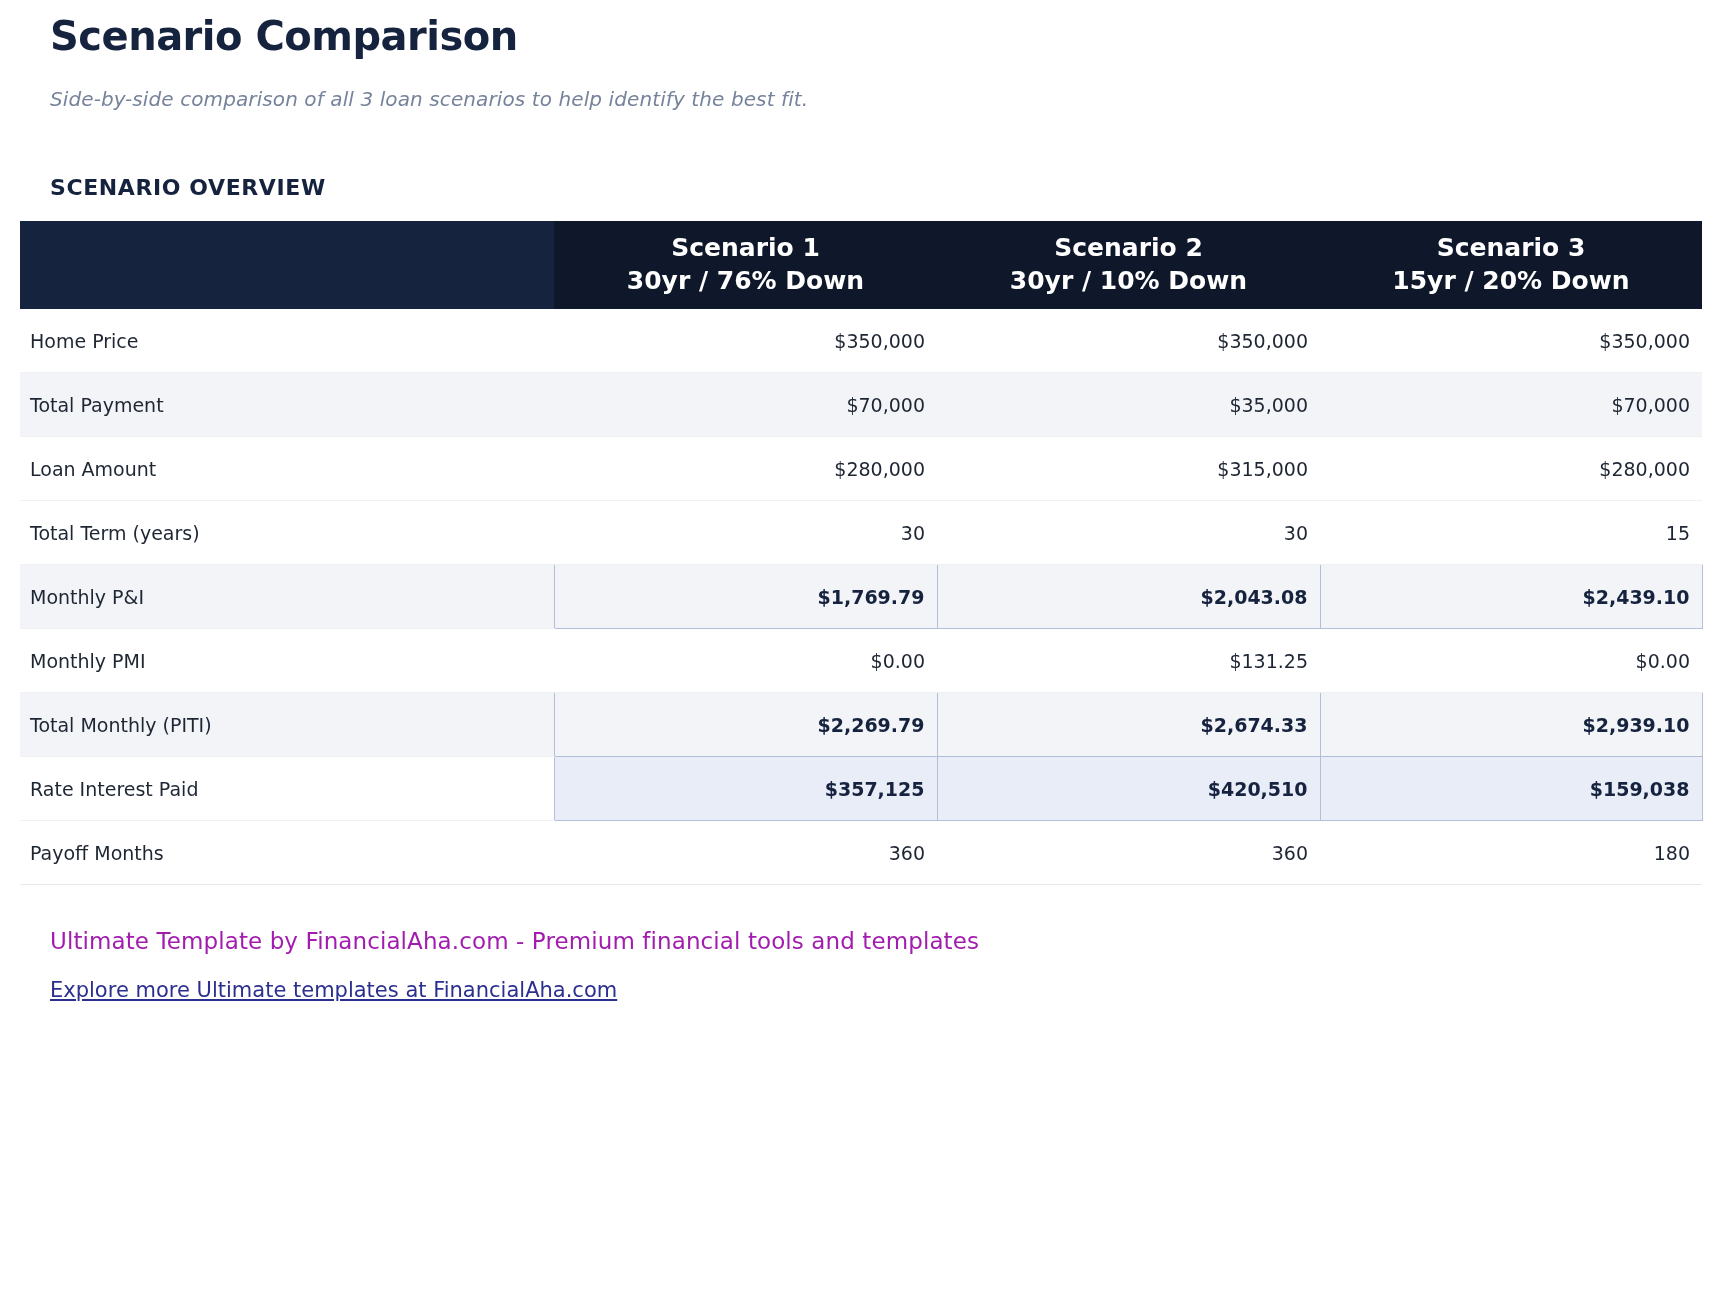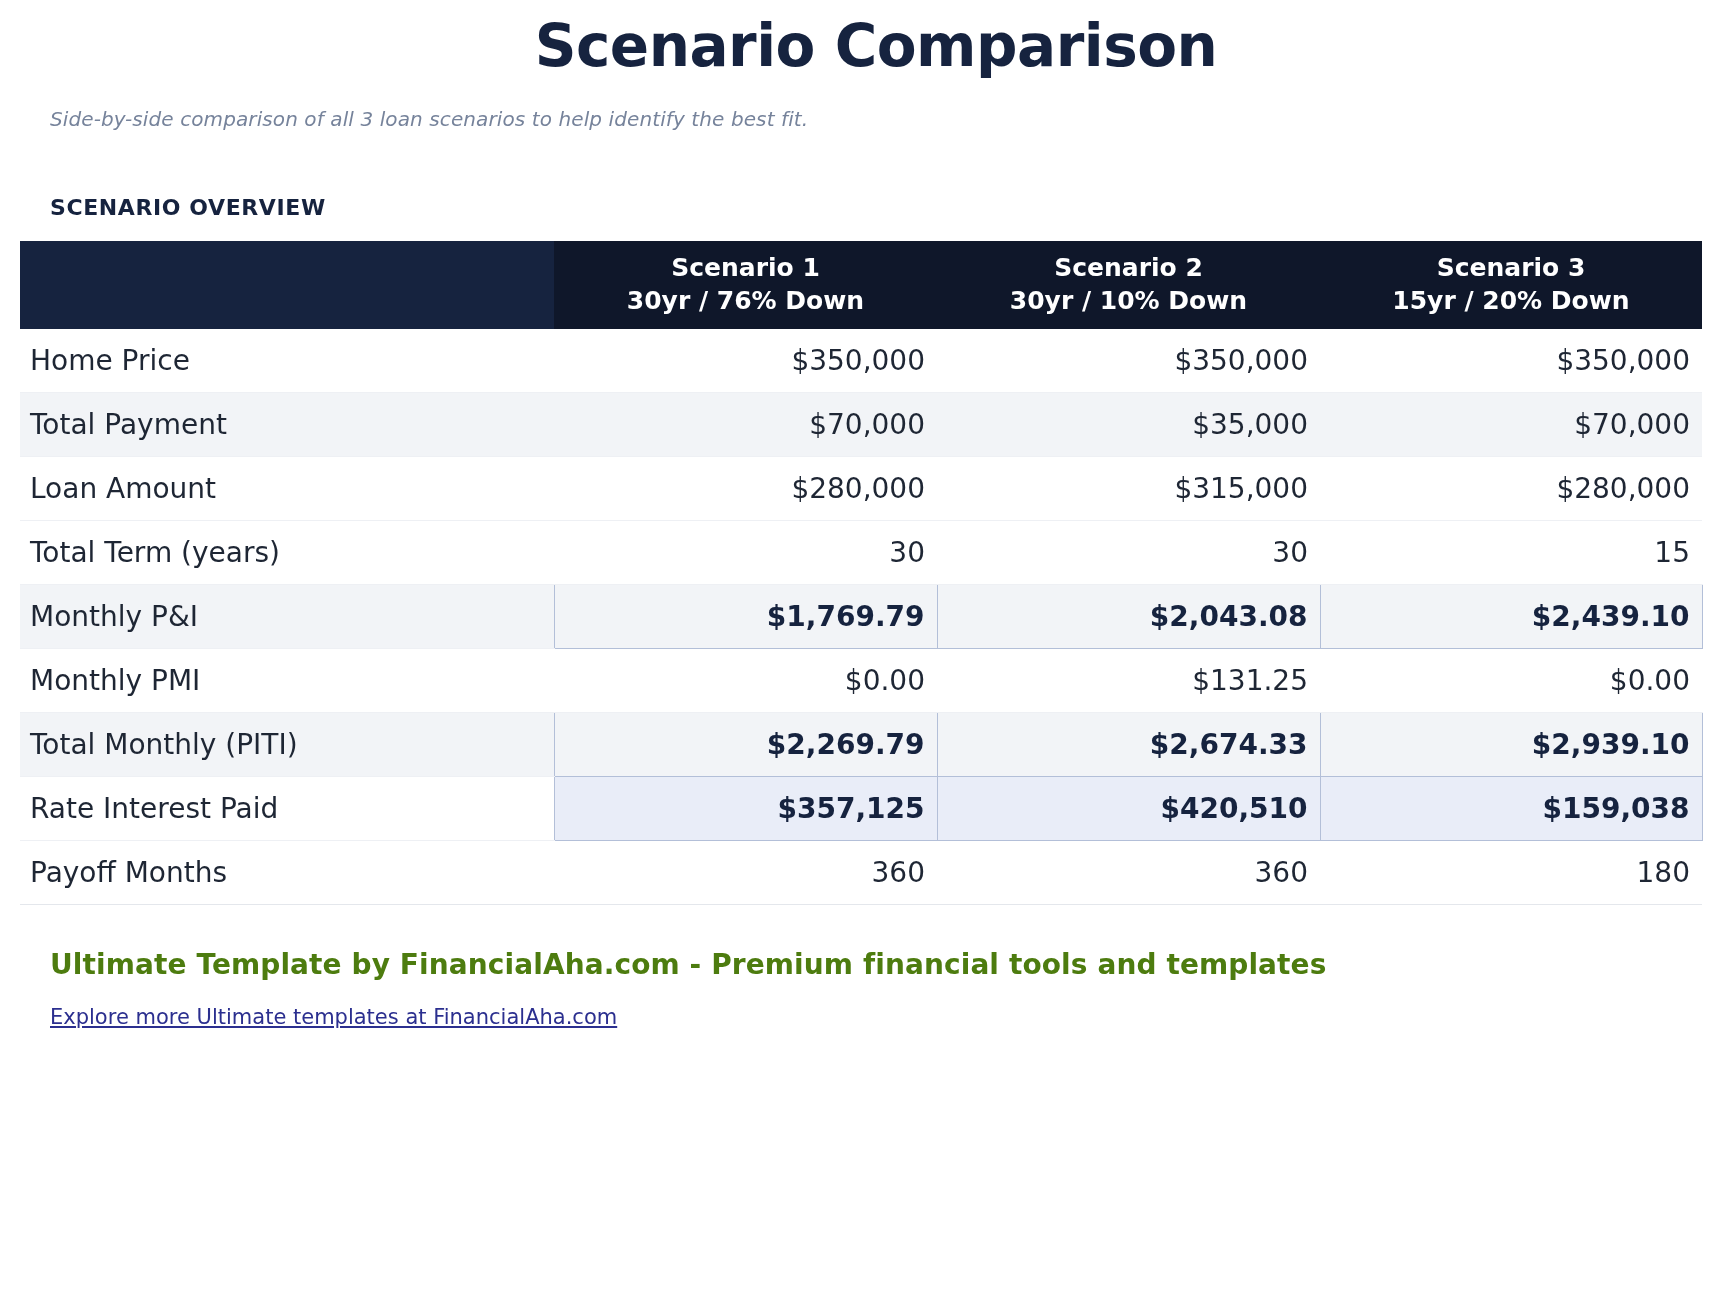--- a/index.html
+++ b/index.html
@@ -21,26 +21,25 @@
     height: 1295px;
     box-sizing: border-box;
     padding: 0 20px;
   }
 
   
   .page-title {
     margin: 0;
     padding-top: 14px;
     padding-left: 30px;
-    font-size: 58px;
+    font-size: 40px;
     line-height: 1.12;
     font-weight: 700;
     letter-spacing: -0.5px;
     color: #16233f;
-    text-align: center;
   }
 
   .page-subtitle {
     margin: 0;
     padding-top: 28px;
     padding-left: 30px;
     font-size: 20px;
     font-style: italic;
     color: #76839b;
     letter-spacing: 0.1px;
@@ -93,21 +92,21 @@
     padding: 10px 8px 12px 8px;
     vertical-align: middle;
   }
   th.head-scenario .head-sub {
     display: block;
   }
 
   tbody td {
     height: 63px;
     padding: 0 8px;
-    font-size: 28px;
+    font-size: 19px;
     font-weight: 400;
     color: #1e2634;
     vertical-align: middle;
     border-bottom: 1px solid #eef0f4;
   }
 
   tbody td.lbl {
     text-align: left;
     padding-left: 10px;
     color: #1e2634;
@@ -137,23 +136,23 @@
     border-bottom: 1px solid #b3bfd8;
   }
   tbody tr.hl-mid td.hl { border-top-color: #c6cfe2; }
 
   
   .footer {
     padding-left: 30px;
     padding-top: 43px;
   }
   .footer-brand {
-    font-size: 28px;
-    font-weight: 700;
-    color: #4d7c0f;
+    font-size: 23px;
+    font-weight: 400;
+    color: #a21caf;
     letter-spacing: 0.1px;
   }
   .footer-link {
     display: inline-block;
     margin-top: 24px;
     font-size: 21px;
     color: #2b2f8f;
     text-decoration: underline;
   }
 </style>

